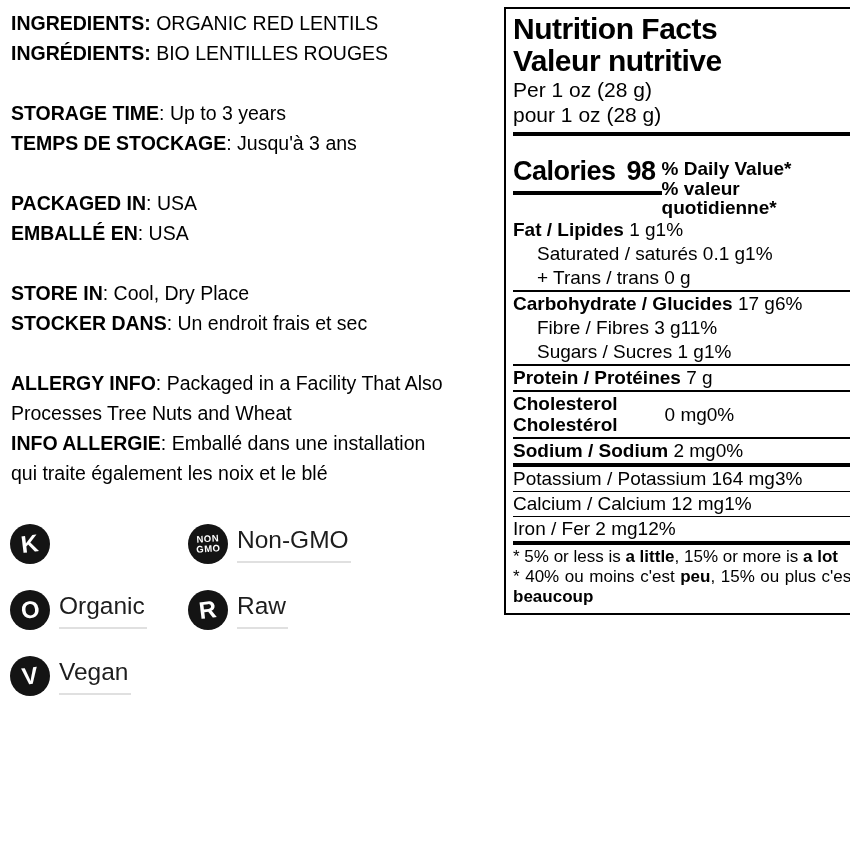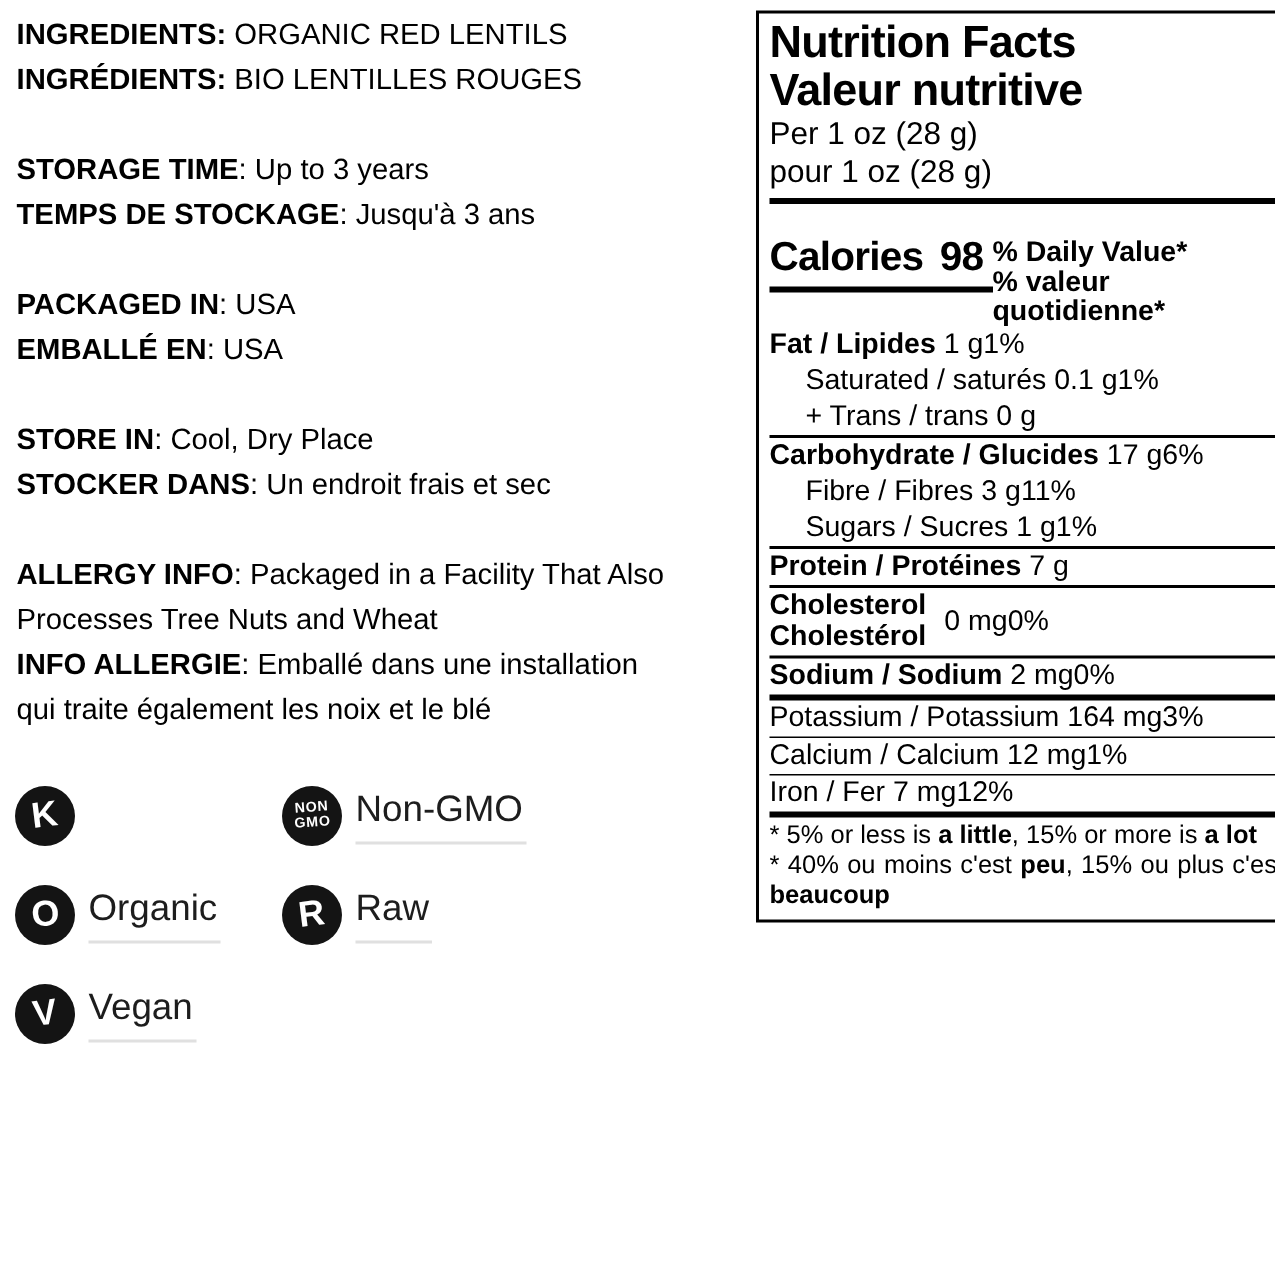--- a/index.html
+++ b/index.html
@@ -36,21 +36,21 @@
   .cal-num{margin-left:11px;}
   .dv-head{text-align:left;font-weight:700;font-size:19px;line-height:19.5px;padding-top:3px;}
   .nf-row{display:flex;justify-content:flex-start;font-size:19px;line-height:21px;
           padding:1.5px 0;}
   .nf-row.indent{padding-left:24px;}
   .nf-name b{font-weight:700;}
   .nf-dv{white-space:nowrap;}
   .rt1{border-top:1px solid #000;}
   .rt2{border-top:2px solid #000;}
   .rt4{border-top:4px solid #000;}
-  .nf-chol .nf-name{display:flex;}
+  .nf-chol .nf-name{display:flex;gap:35px;}
   .chol-names{display:flex;flex-direction:column;font-weight:700;}
   .chol-amt{margin-left:12px;align-self:center;}
   .nf-chol .nf-dv{align-self:center;}
   .fn{font-size:17px;line-height:20px;margin-top:2px;}
   .fn b{font-weight:700;}
   .fn-en{white-space:nowrap;}
   .fn-fr{text-align:justify;}
 </style>
 </head>
 <body>
@@ -172,21 +172,21 @@
     </div>
     <div class="nf-row rt4">
       <span class="nf-name">Potassium / Potassium 164 mg</span>
       <span class="nf-dv">3%</span>
     </div>
     <div class="nf-row rt1">
       <span class="nf-name">Calcium / Calcium 12 mg</span>
       <span class="nf-dv">1%</span>
     </div>
     <div class="nf-row rt1">
-      <span class="nf-name">Iron / Fer 7 mg</span>
+      <span class="nf-name">Iron / Fer 2 mg</span>
       <span class="nf-dv">12%</span>
     </div>
 
     <div class="bar" style="margin-top:0;"></div>
     <div class="fn">
       <div class="fn-en"><span>* 5% or less is </span><b>a little</b><span>, 15% or more is </span><b>a lot</b></div>
       <div class="fn-fr"><span>* 40% ou moins c'est </span><b>peu</b><span>, 15% ou plus c'est </span><b>beaucoup</b></div>
     </div>
   </div>
 

